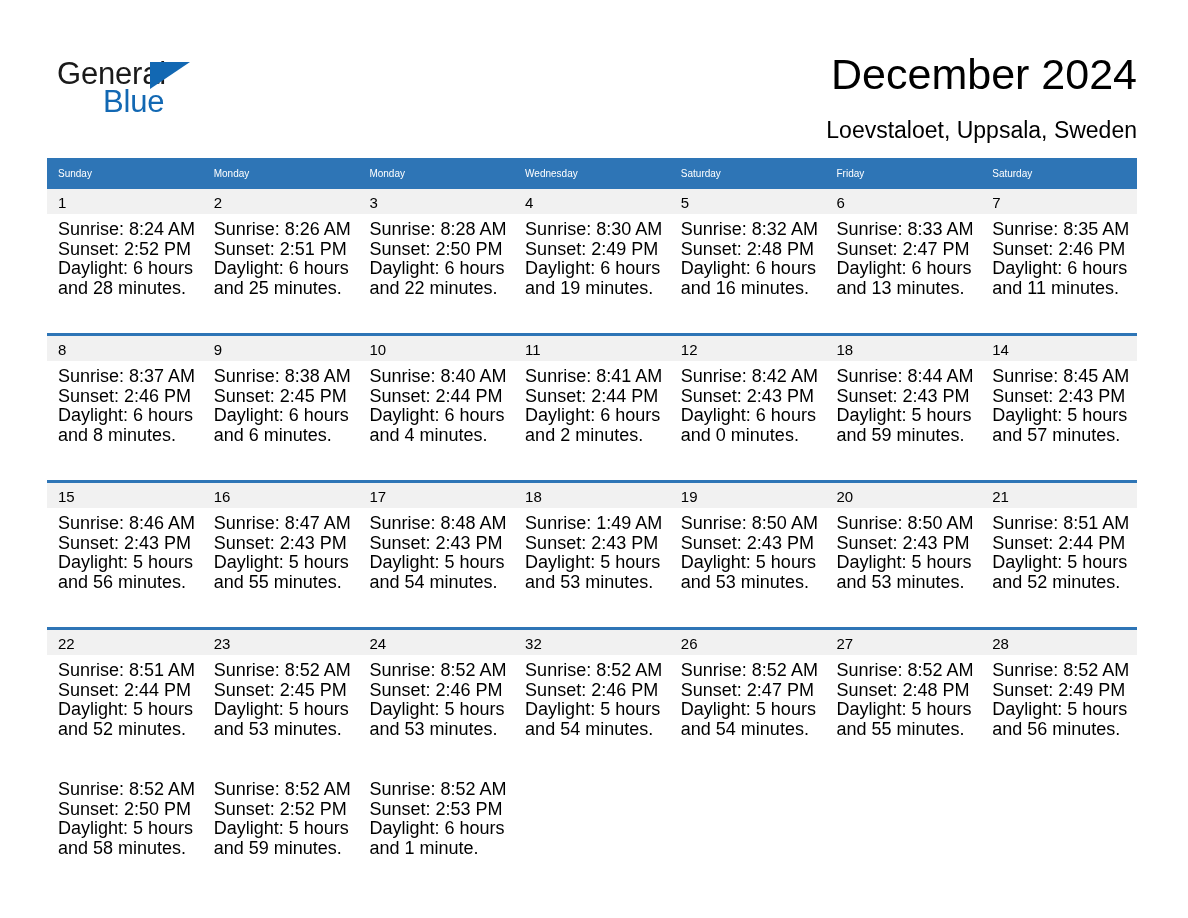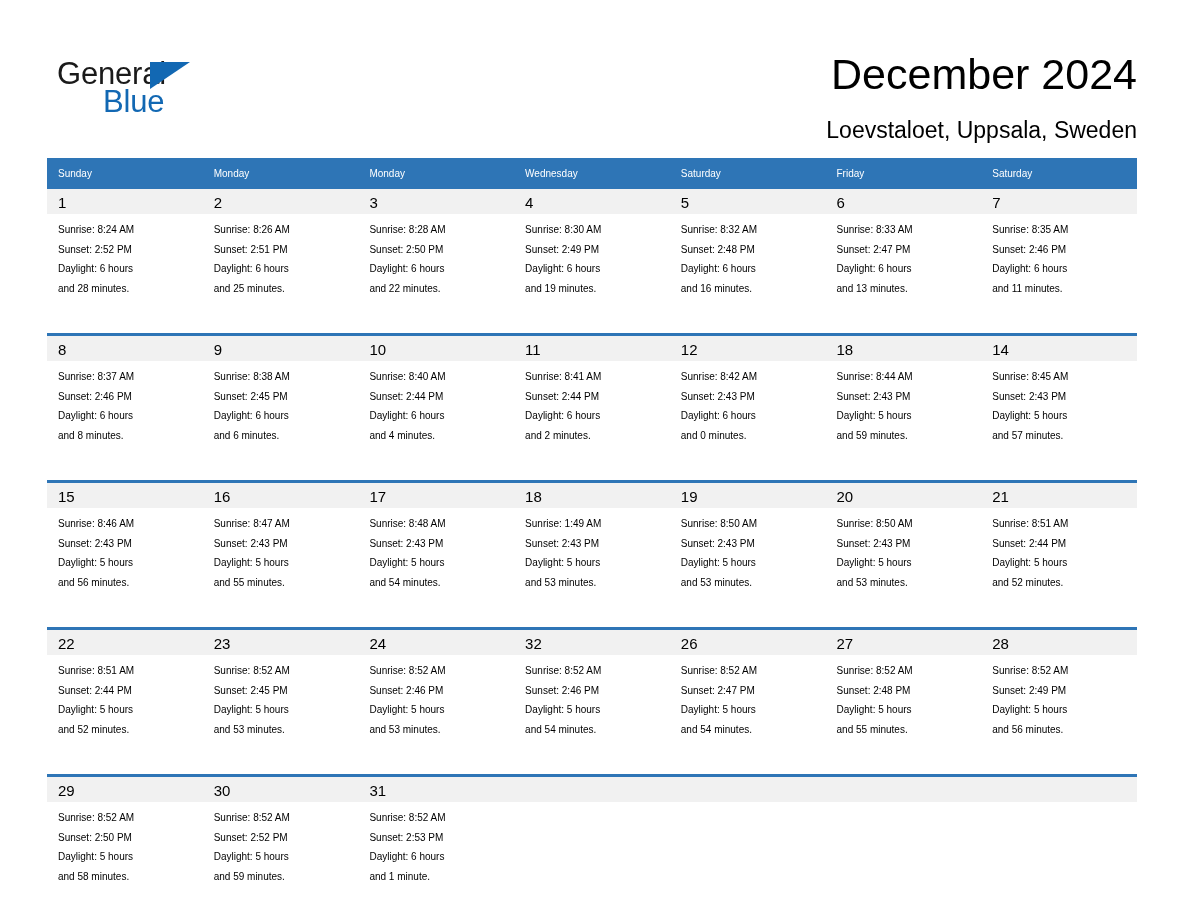--- a/index.html
+++ b/index.html
@@ -120,21 +120,21 @@
   }
   tr.daynum-row.first td {
     border-top: none;
   }
   tr.daynum-row td.empty {
     background: #f1f1f1;
   }
 
   tr.detail-row td {
     background: #ffffff;
-    font-size: 10px;
+    font-size: 18px;
     line-height: 19.6px;
     color: #000000;
     padding: 6px 6px 18px 11px;
     vertical-align: top;
     height: 95px;
   }
   .line { display: block; white-space: nowrap; }
 </style>
 </head>
 <body>
@@ -386,29 +386,20 @@
             <span class="line">and 55 minutes.</span>
           </td>
           <td>
             <span class="line">Sunrise: 8:52 AM</span>
             <span class="line">Sunset: 2:49 PM</span>
             <span class="line">Daylight: 5 hours</span>
             <span class="line">and 56 minutes.</span>
           </td>
         </tr>
 
-        <tr class="daynum-row">
-          <td>29</td>
-          <td>30</td>
-          <td>31</td>
-          <td class="empty"></td>
-          <td class="empty"></td>
-          <td class="empty"></td>
-          <td class="empty"></td>
-        </tr>
         <tr class="detail-row">
           <td>
             <span class="line">Sunrise: 8:52 AM</span>
             <span class="line">Sunset: 2:50 PM</span>
             <span class="line">Daylight: 5 hours</span>
             <span class="line">and 58 minutes.</span>
           </td>
           <td>
             <span class="line">Sunrise: 8:52 AM</span>
             <span class="line">Sunset: 2:52 PM</span>

